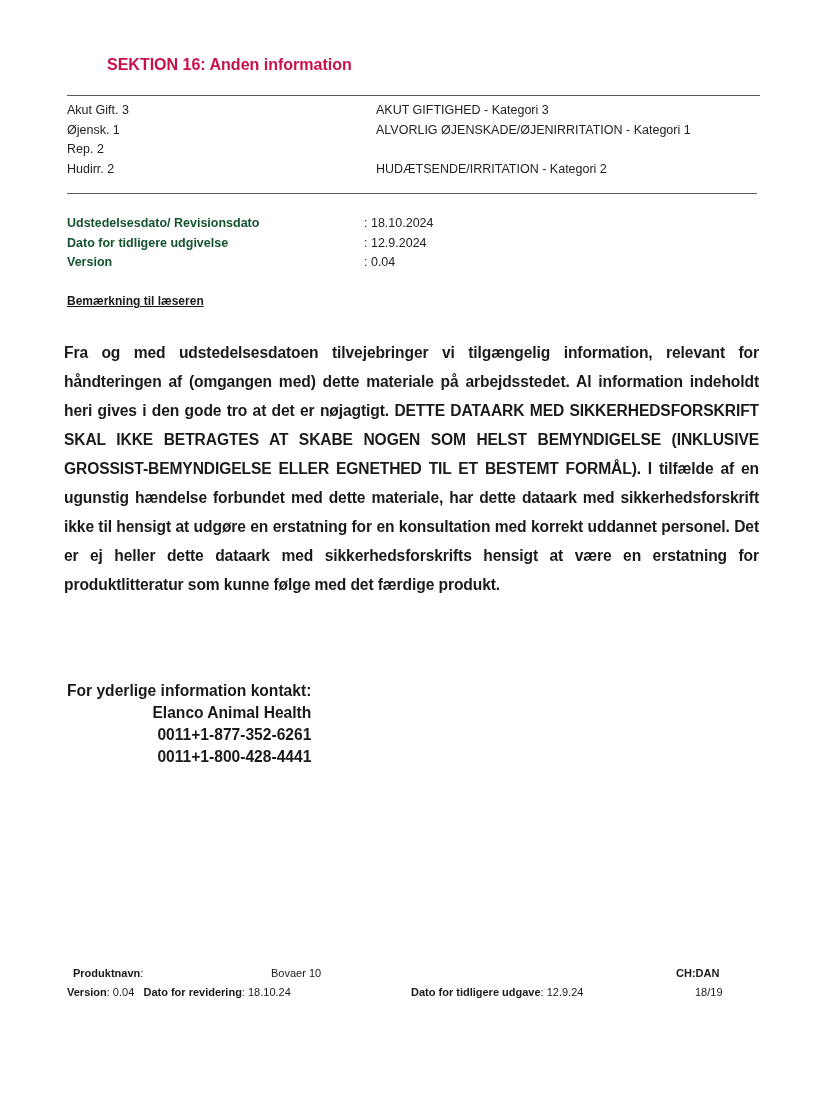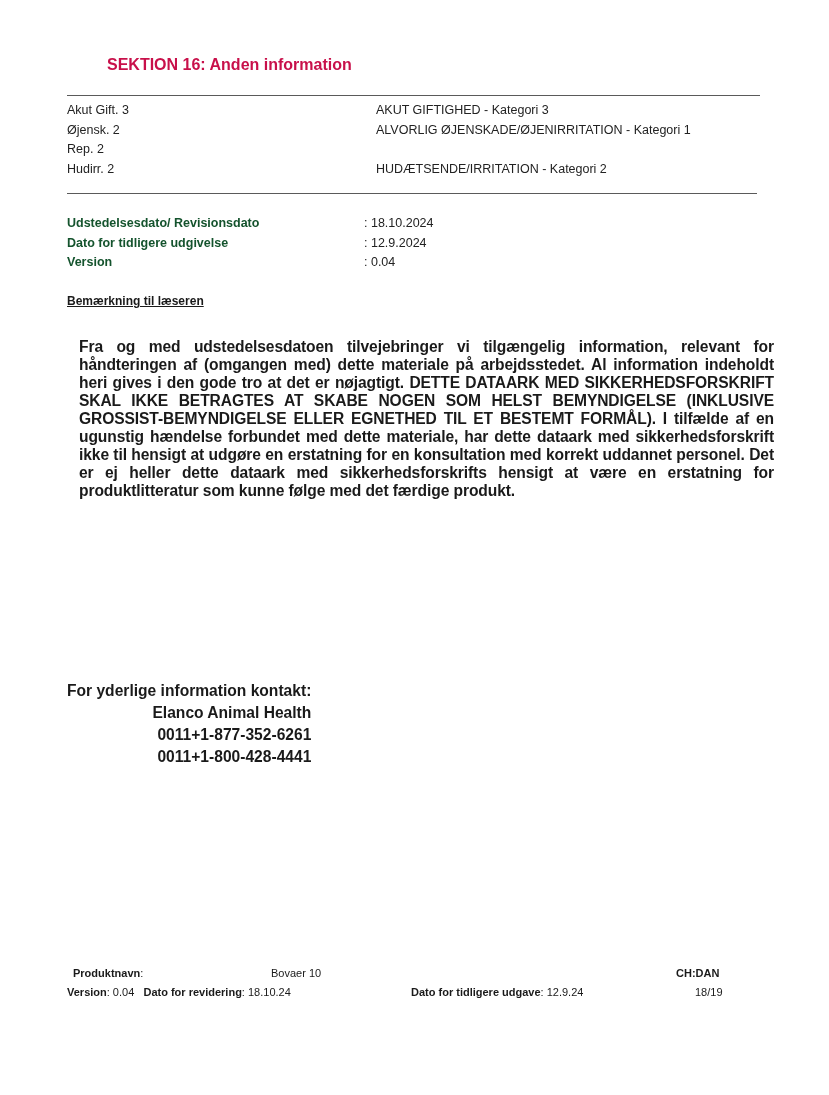--- a/index.html
+++ b/index.html
@@ -70,25 +70,25 @@
     .note-heading {
       left: 67px;
       top: 294px;
       font-size: 12px;
       font-weight: bold;
       text-decoration: underline;
       color: #1a1a1a;
       white-space: nowrap;
     }
     .note-body {
-      left: 79px;
+      left: 64px;
       top: 338px;
       width: 695px;
       font-size: 15.6px;
-      line-height: 18px;
+      line-height: 29px;
       font-weight: bold;
       text-align: justify;
       color: #1a1a1a;
       letter-spacing: -0.1px;
     }
     .contact {
       left: 67px;
       top: 680px;
       font-size: 15.6px;
       line-height: 22px;
@@ -117,21 +117,21 @@
 <div class="abs section-title">SEKTION 16: Anden information</div>
 
 <div class="abs rule rule-1"></div>
 
 <div class="abs hazard-table">
   <div class="hazard-row">
     <span class="code">Akut Gift. 3</span>
     <span class="desc">AKUT GIFTIGHED - Kategori 3</span>
   </div>
   <div class="hazard-row">
-    <span class="code">Øjensk. 2</span>
+    <span class="code">Øjensk. 1</span>
     <span class="desc">ALVORLIG ØJENSKADE/ØJENIRRITATION - Kategori 1</span>
   </div>
   <div class="hazard-row">
     <span class="code">Rep. 2</span>
   </div>
   <div class="hazard-row">
     <span class="code">Hudirr. 2</span>
     <span class="desc">HUDÆTSENDE/IRRITATION - Kategori 2</span>
   </div>
 </div>

